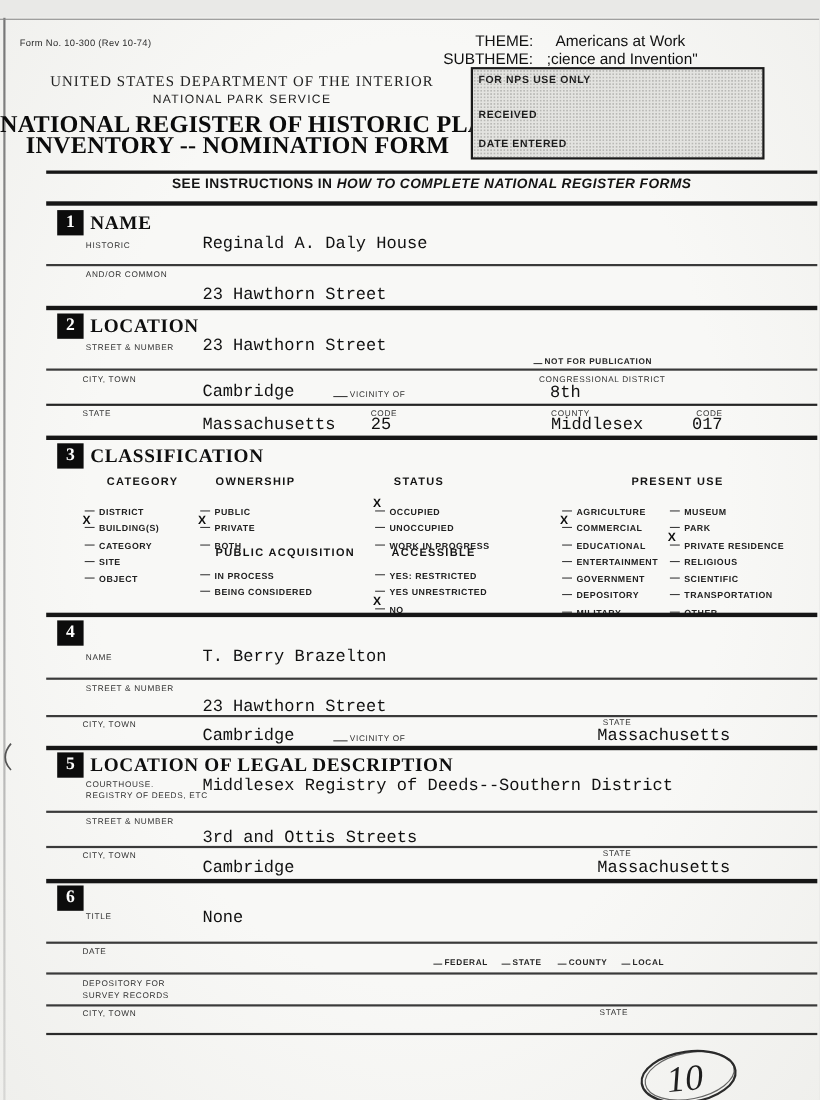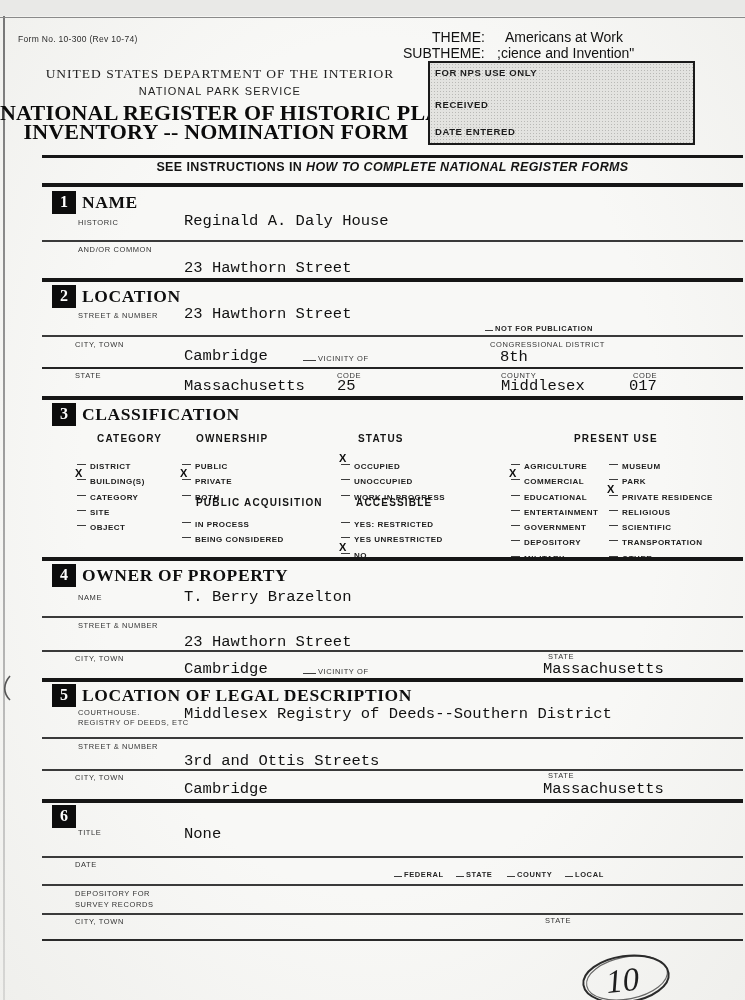--- a/index.html
+++ b/index.html
@@ -162,21 +162,20 @@
       <div class="ci"><span class="mk"></span><span class="cl">PARK</span></div>
       <div class="ci"><span class="mk">X</span><span class="cl">PRIVATE RESIDENCE</span></div>
       <div class="ci"><span class="mk"></span><span class="cl">RELIGIOUS</span></div>
       <div class="ci"><span class="mk"></span><span class="cl">SCIENTIFIC</span></div>
       <div class="ci"><span class="mk"></span><span class="cl">TRANSPORTATION</span></div>
       <div class="ci"><span class="mk"></span><span class="cl">OTHER</span></div>
     </div>
 
   <div class="abs rule" style="left:42px;top:541px;width:701px;height:3.5px"></div>
   <div class="abs badge" style="left:52px;top:548px">4</div>
-  <div class="abs stitle" style="left:82px;top:549px">OWNER OF PROPERTY</div>
   <div class="abs lbl norm" style="left:78px;top:577px">NAME</div>
   <div class="abs val" style="left:184px;top:572px">T. Berry Brazelton</div>
   <div class="abs thin" style="left:42px;top:600px;width:701px;height:1.5px"></div>
   <div class="abs lbl norm" style="left:78px;top:605px">STREET &amp; NUMBER</div>
   <div class="abs val" style="left:184px;top:617px">23 Hawthorn Street</div>
   <div class="abs thin" style="left:42px;top:634px;width:701px;height:1.5px"></div>
   <div class="abs lbl norm" style="left:75px;top:638px">CITY, TOWN</div>
   <div class="abs lbl norm" style="left:548px;top:636px">STATE</div>
   <div class="abs val" style="left:184px;top:644px">Cambridge</div>
   <div class="abs lbl norm" style="left:303px;top:649px"><span class="blank"></span><span>VICINITY OF</span></div>

